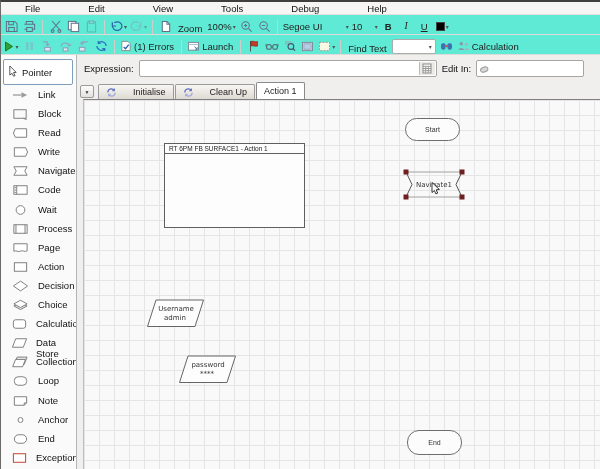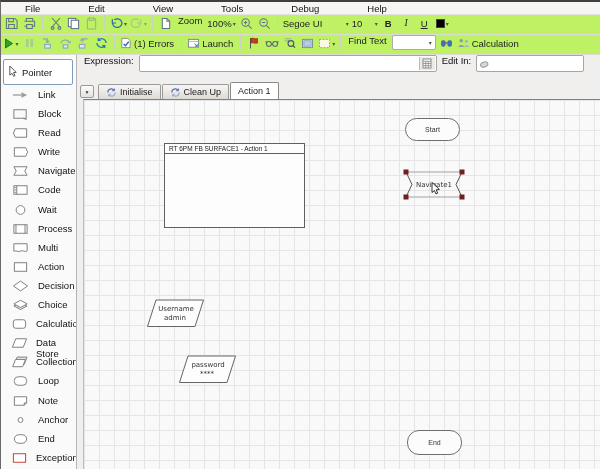--- a/index.html
+++ b/index.html
@@ -5,53 +5,53 @@
   *{box-sizing:border-box}
   html,body{margin:0;padding:0}
   body{width:600px;height:469px;overflow:hidden;font-family:"Liberation Sans",sans-serif;background:#e8e8e8}
   .app{position:relative;width:600px;height:469px;background:#f0efee;border-top:2px solid #3f3f3f;border-left:1px solid #6a6a6a}
 
   
   .menubar{height:13px;display:flex;align-items:center;background:#f6f5f4;border-bottom:1px solid #e3e1df;font-size:9.5px;color:#111}
   .mitem{padding:0 24px;height:100%;display:flex;align-items:center;cursor:default}
 
   
-  .tbar{height:20px;display:flex;align-items:flex-start;background:#bef264;border-bottom:1px solid #dddbd8;padding:0 3px;gap:3px;font-size:9.5px;color:#222;white-space:nowrap}
+  .tbar{height:20px;display:flex;align-items:flex-end;background:#5eead4;border-bottom:1px solid #dddbd8;padding:0 3px;gap:3px;font-size:9.5px;color:#222;white-space:nowrap}
   .tbtn{height:16px;min-width:15px;display:flex;align-items:center;justify-content:center;border-radius:2px}
   .sep{width:1px;height:14px;background:#d0cecb;margin:0 2px}
   .dd{font-size:6px;color:#555;margin-left:1px}
   .disabled{opacity:.45}
   .tlabel{padding:0 2px}
   .combo{height:15px;background:#fff;border:1px solid #ababab;border-radius:2px;display:flex;align-items:center;padding:0 3px;gap:3px}
   .ic{stroke:#5f7189;fill:none;stroke-width:1.1}
   .swatch{width:9px;height:9px;background:#000;border:1px solid #444}
 
   
   .main{display:flex;height:434px}
   .leftcol{width:76px;background:#fafafa;border-right:1px solid #b5b5b5;display:flex;flex-direction:column}
   .pointerbtn{margin:4px 3px 2px 2px;height:26px;border:1px solid #7f9db9;border-radius:2px;background:#fff;display:flex;align-items:center;gap:4px;padding:0 4px;font-size:9.5px;color:#111}
   .tools{flex:1;overflow:hidden;padding-top:2px}
   .tool{height:19.1px;display:flex;align-items:flex-start;gap:8px;padding-left:10px;font-size:9.5px;color:#111}
   .si{width:19px;display:flex;justify-content:center}
   .si svg{stroke:#7a7a7a;fill:#fff;stroke-width:1}
 
   .rightcol{flex:1;display:flex;flex-direction:column;min-width:0}
-  .exprrow{height:26px;display:flex;gap:5px;padding:0 16px 0 7px;font-size:9.5px;background:#f0efee;color:#111}
+  .exprrow{height:26px;display:flex;align-items:center;gap:5px;padding:0 16px 0 7px;font-size:9.5px;background:#f0efee;color:#111}
   .tinput{height:17px;background:#fff;border:1px solid #a5a5a5;border-radius:2px;position:relative}
   .expr{width:298px}
   .raw{border:none;outline:none;width:100%;height:100%;font-size:9px;padding:0 3px;background:transparent;font-family:"Liberation Sans",sans-serif}
   .calcbtn{position:absolute;right:1px;top:1px;bottom:1px;width:16px;background:#eceae7;border-left:1px solid #bbb;display:flex;align-items:center;justify-content:center}
   .store{flex:1}
   .store .raw{padding-left:14px}
   .tagicon{position:absolute;left:2px;top:4px}
 
   
   .tabrow{height:18px;display:flex;align-items:flex-end;padding-left:2px;background:#f0efee;position:relative;z-index:2}
   .tabdrop{width:14px;height:13px;border:1px solid #9a9a9a;background:linear-gradient(#fdfdfd,#e3e1dd);border-radius:2px;display:flex;align-items:center;justify-content:center;margin:0 4px 1px 1px;font-size:5px;color:#333}
-  .tab{height:15px;display:flex;align-items:center;gap:3px;padding:0 7px;font-size:9px;border:1px solid #9a9a9a;border-bottom:none;border-radius:2px 2px 0 0;background:linear-gradient(#f8f6f3,#dedbd4);margin-right:1px;color:#222}
+  .tab{height:15px;display:flex;align-items:center;gap:16px;padding:0 7px;font-size:9px;border:1px solid #9a9a9a;border-bottom:none;border-radius:2px 2px 0 0;background:linear-gradient(#f8f6f3,#dedbd4);margin-right:1px;color:#222}
   .tab.active{height:17px;background:#fff;border-color:#8a8a8a;position:relative;z-index:3}
 
   
   .canvas{flex:1;margin-left:6px;position:relative;border-top:1px solid #808080;border-left:1px solid #bdbdbd;background-color:#f9f9fa;
     background-image:linear-gradient(#e5e5e8 1px,transparent 1px),linear-gradient(90deg,#e5e5e8 1px,transparent 1px);
     background-size:15px 15px;overflow:hidden}
   .shape{position:absolute}
   .pill{position:absolute;border:1px solid #6e6e6e;border-radius:12px;background:#fcfcfc;display:flex;align-items:center;justify-content:center;font-size:7px;color:#333}
   .block{position:absolute;border:1px solid #5f5f5f;background:#fdfdfd}
   .blocktitle{font-size:6.5px;color:#222;border-bottom:1px solid #5f5f5f;padding:1px 2px 1px 4px;white-space:nowrap;overflow:hidden}
@@ -350,21 +350,21 @@
               </svg>
             </span>
             <span>Process</span>
           </div>
         <div class="tool">
             <span class="si">
               <svg width="17" height="12" viewBox="0 0 18 12">
                 <path d="M2 1.5h14v7.6c-2.3 1.7-4.7-1.3-7 .2s-4.7-1.3-7 .2z"></path>
               </svg>
             </span>
-            <span>Multi</span>
+            <span>Page</span>
           </div>
         <div class="tool">
             <span class="si">
               <svg width="17" height="12" viewBox="0 0 18 12">
                 <rect x="2.5" y="1.5" width="13" height="9"></rect>
               </svg>
             </span>
             <span>Action</span>
           </div>
         <div class="tool">

